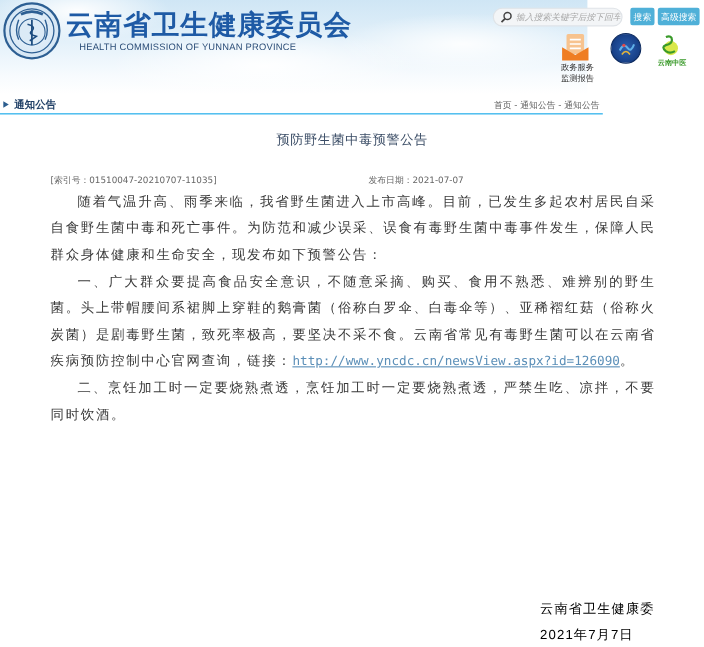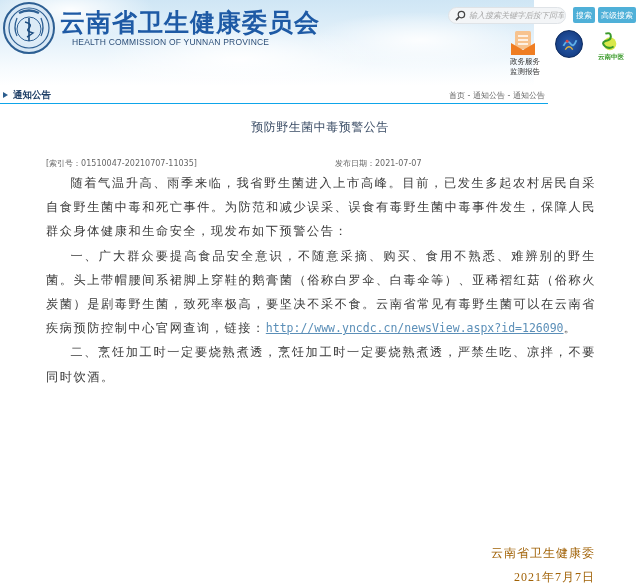--- a/index.html
+++ b/index.html
@@ -78,22 +78,22 @@
 
   .content {
     position: absolute; left: 46px; top: 171px; width: 550px;
     font-family: "DejaVu Serif", "Liberation Serif", serif; font-size: 12.2px; line-height: 24.2px;
     color: #3a3a3a; letter-spacing: 1.55px; text-align: justify;
   }
   .content p { text-indent: 2em; }
   .content a { color: #5b8fb8; text-decoration: underline; font-family: "DejaVu Sans Mono", monospace; letter-spacing: 0; font-size: 11.5px; }
 
   .sign {
-    position: absolute; right: 45px; top: 541px; text-align: right;
-    font-family: Liberation Serif, serif; font-size: 12px; color: #a16207; line-height: 24px; letter-spacing: 1px;
+    position: absolute; right: 45px; top: 541px; 
+    font-family: Liberation Sans, sans-serif; font-size: 12px; color: #000000; line-height: 24px; letter-spacing: 1px;
   }
 </style>
 </head>
 <body>
 
 <div class="header">
   <div class="logo-emblem">
     <svg viewBox="0 0 44 44">
       <circle cx="22" cy="22" r="20" fill="none" stroke="#2d5f93" stroke-width="1.2"></circle>
       <circle cx="22" cy="23" r="12" fill="#dbeaf6" stroke="#2d5f93" stroke-width="1"></circle>

